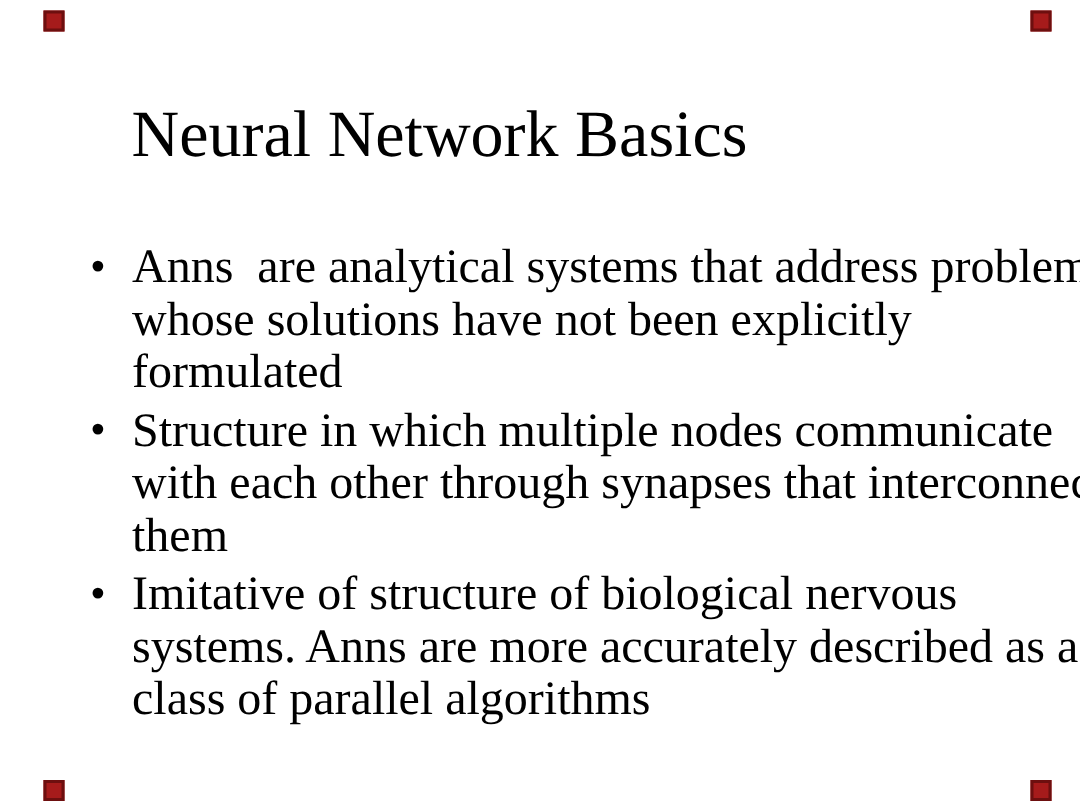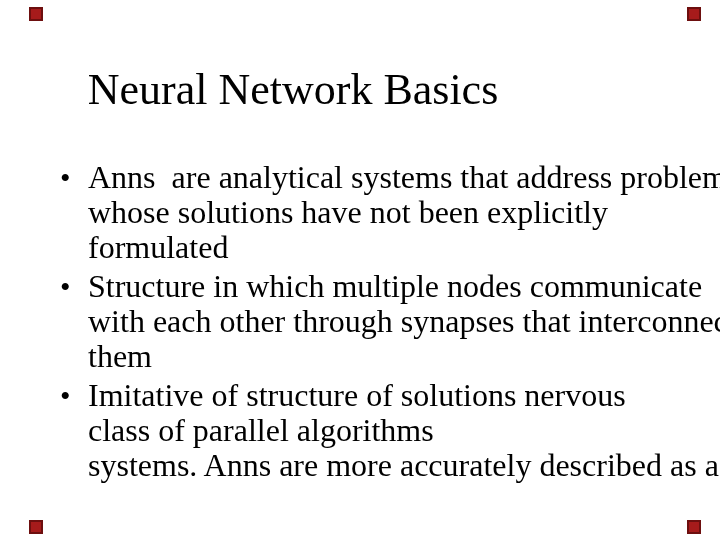--- a/index.html
+++ b/index.html
@@ -98,20 +98,20 @@
       <div class="bullet-text">
         <div class="bullet-line">Structure in which multiple nodes communicate</div>
         <div class="bullet-line">with each other through synapses that interconnect</div>
         <div class="bullet-line">them</div>
       </div>
     </div>
 
     <div class="bullet-item">
       <span class="bullet-marker">•</span>
       <div class="bullet-text">
-        <div class="bullet-line">Imitative of structure of solutions nervous</div>
+        <div class="bullet-line">Imitative of structure of biological nervous</div>
+        <div class="bullet-line">systems. Anns are more accurately described as a</div>
         <div class="bullet-line">class of parallel algorithms</div>
-        <div class="bullet-line">systems. Anns are more accurately described as a</div>
       </div>
     </div>
 
   </div>
 </div>
 
 </body></html>

